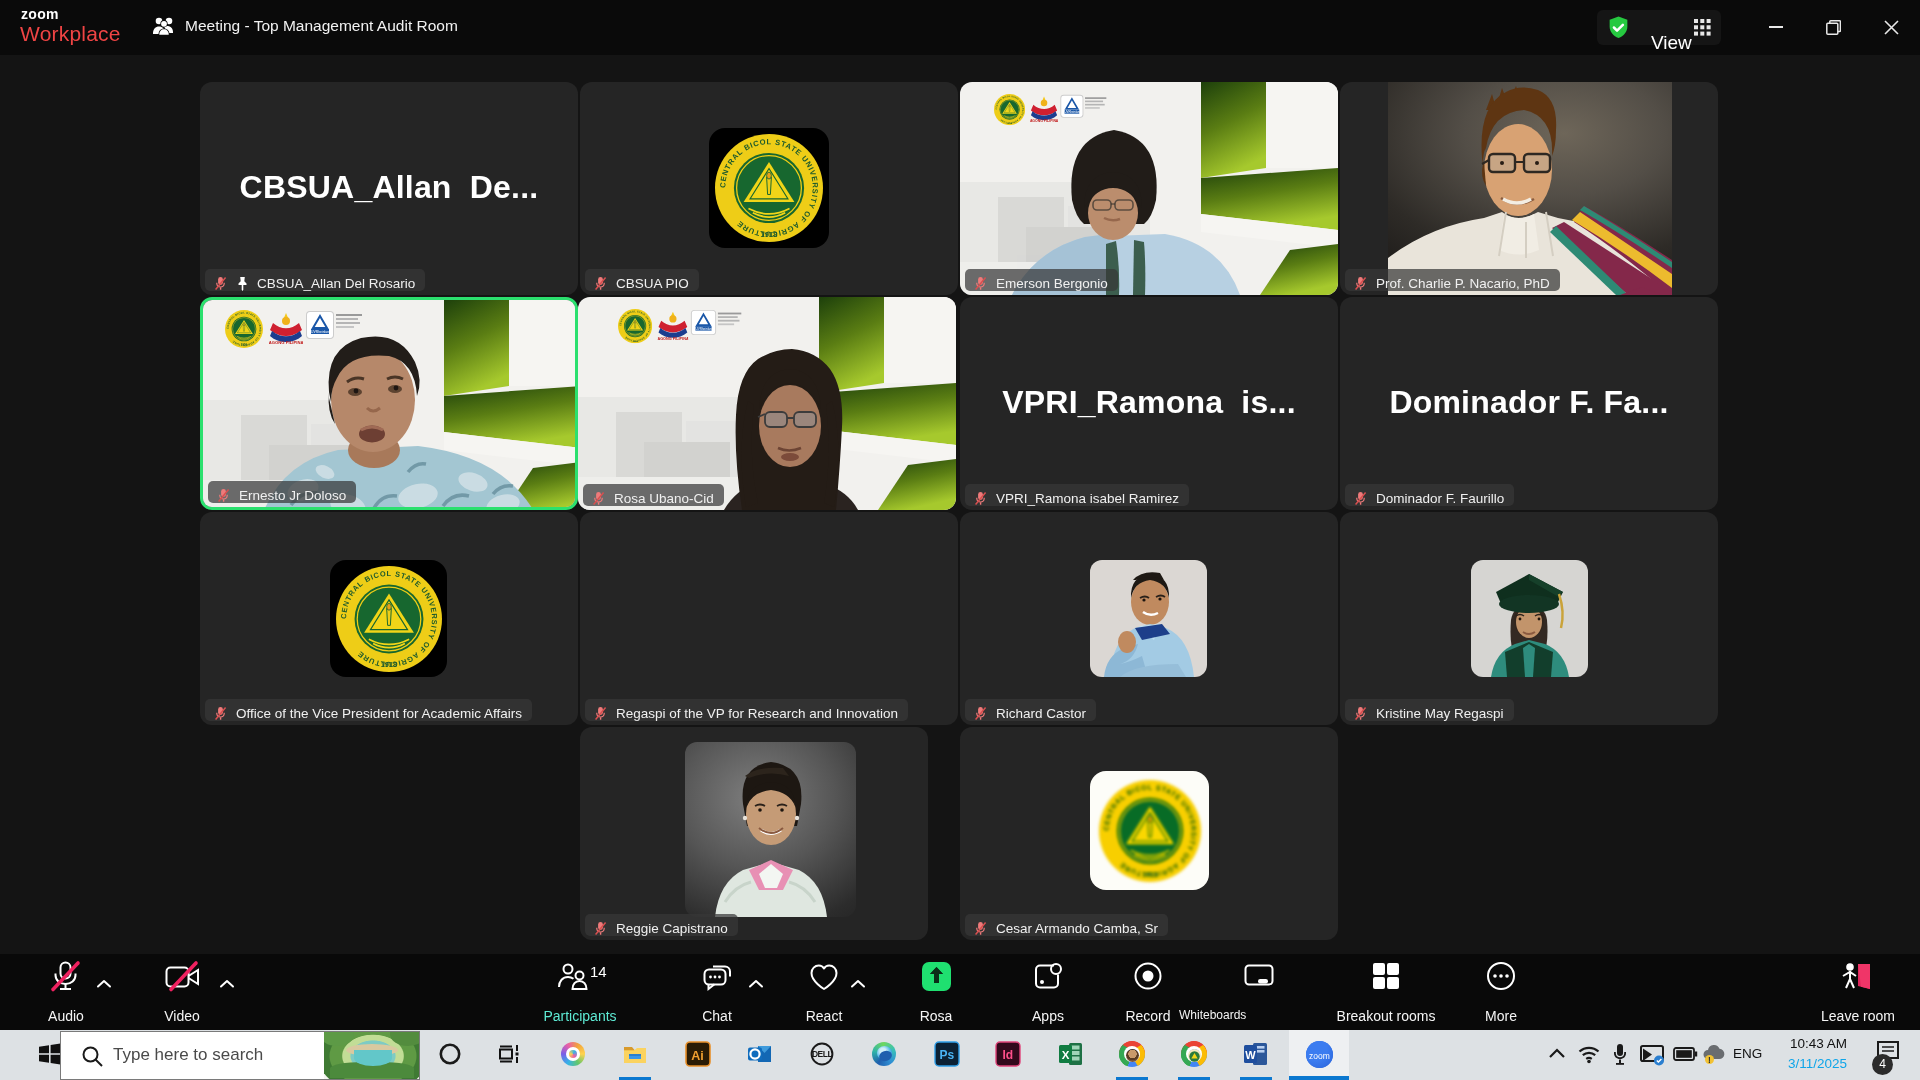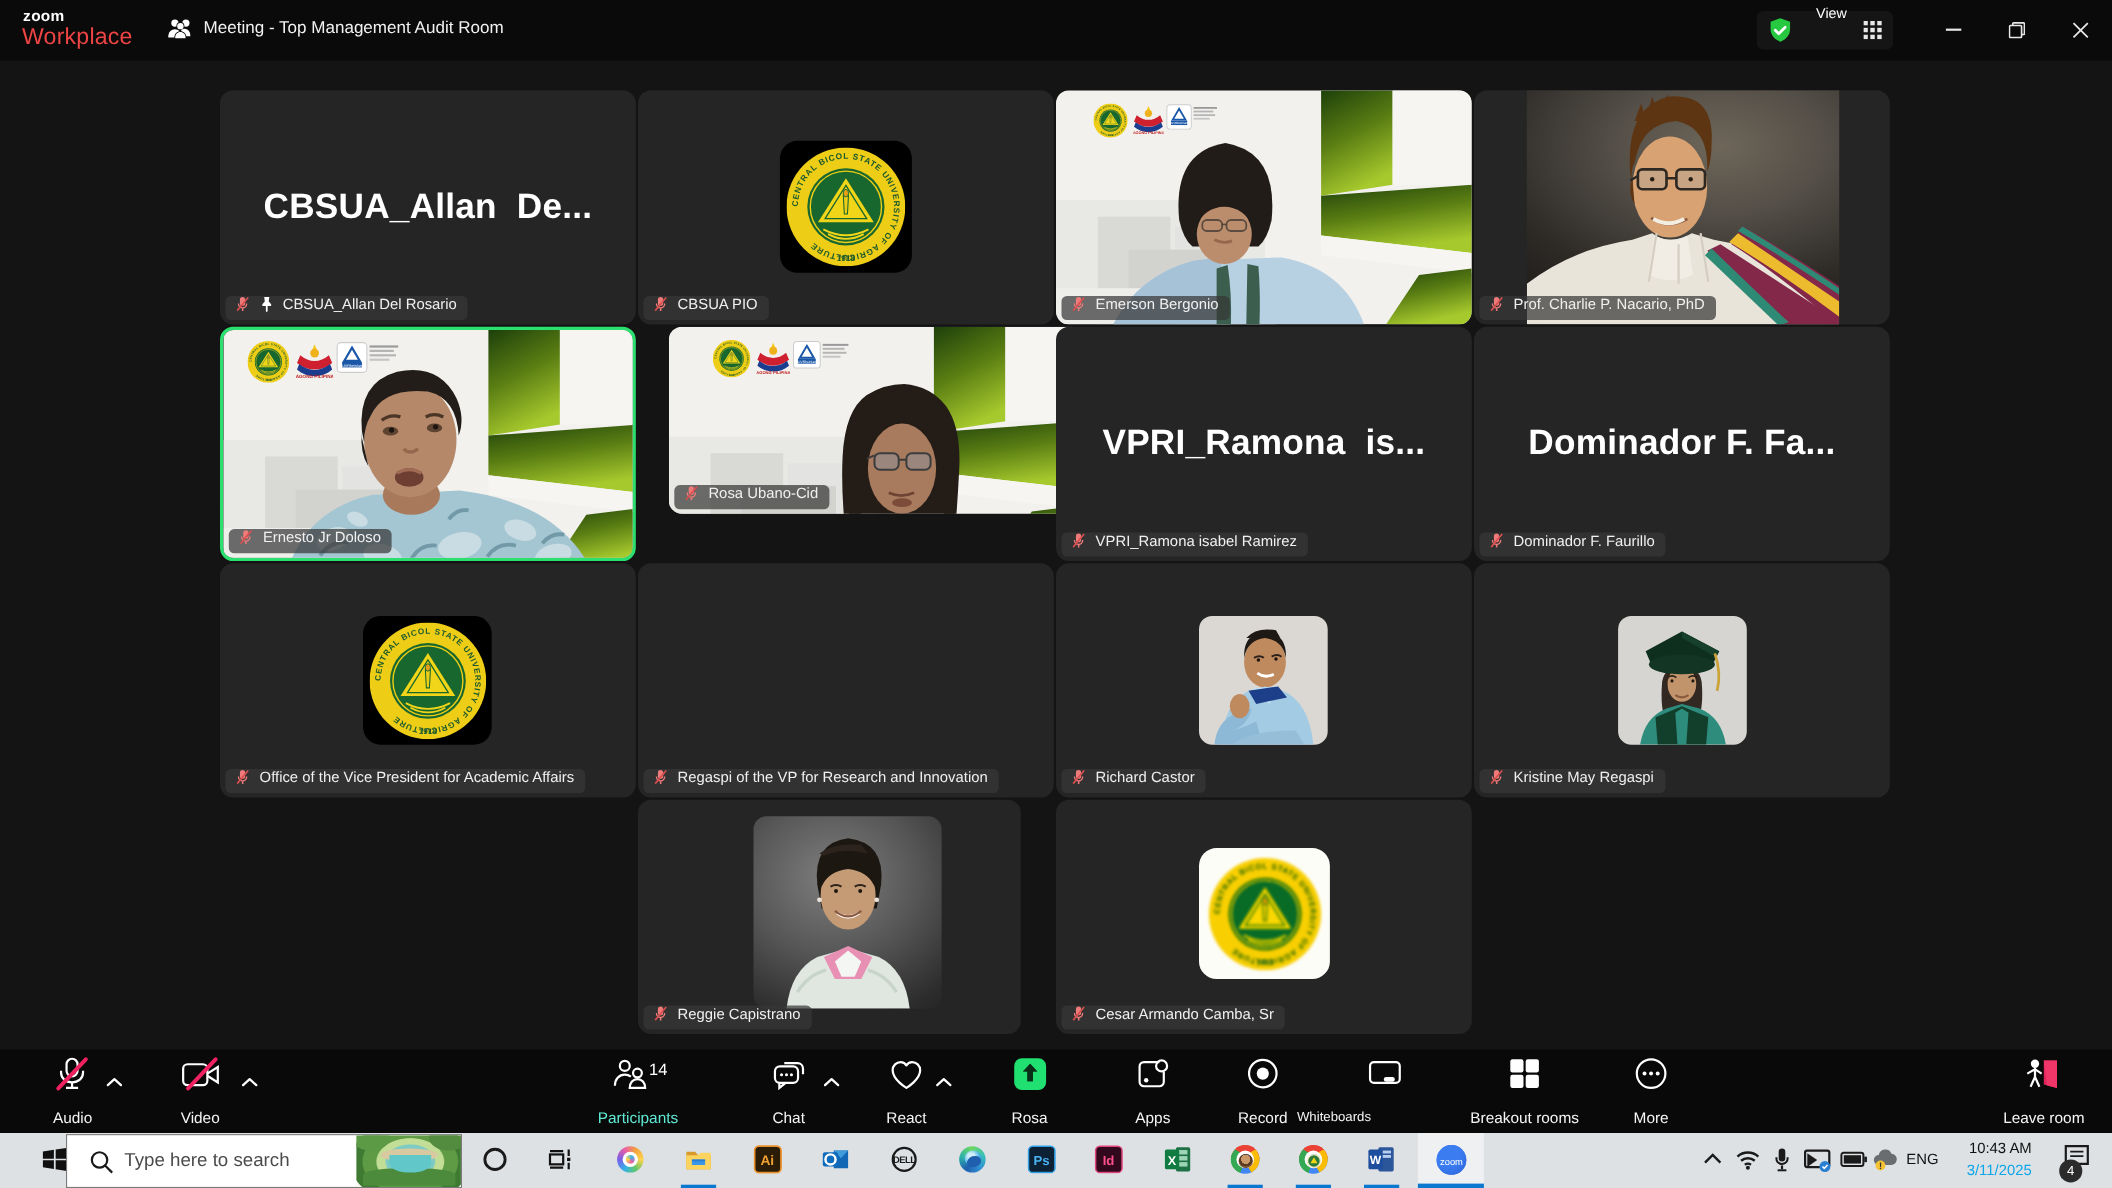--- a/index.html
+++ b/index.html
@@ -2,21 +2,21 @@
 <html><head><meta charset="utf-8">
 <style>
 *{margin:0;padding:0;box-sizing:border-box}
 html,body{width:1920px;height:1080px;overflow:hidden}
 body{position:relative;background:#141414;font-family:"Liberation Sans",sans-serif}
 .abs{position:absolute}
 .titlebar{position:absolute;left:0;top:0;width:1920px;height:55px;background:#0a0a0a}
 .toolbar{position:absolute;left:0;top:954px;width:1920px;height:76px;background:#090909}
 .taskbar{position:absolute;left:0;top:1030px;width:1920px;height:50px;background:#dde1e4}
 .tile{position:absolute;background:#252525;border-radius:12px;overflow:hidden}
-.label{position:absolute;left:5px;bottom:4px;height:22px;background:rgba(55,55,55,.72);border-radius:5px;display:flex;align-items:flex-start;padding:0 10px 0 8px;gap:8px;color:#f0f0f0;font-size:13.5px;white-space:nowrap}
+.label{position:absolute;left:5px;bottom:4px;height:22px;background:rgba(55,55,55,.72);border-radius:5px;display:flex;align-items:flex-end;padding:0 10px 0 8px;gap:8px;color:#f0f0f0;font-size:13.5px;white-space:nowrap}
 .nametxt{position:absolute;left:0;right:0;top:50%;transform:translateY(-54%);text-align:center;color:#fff;font-size:32px;font-weight:bold;letter-spacing:.2px}
 </style></head><body>
 
 <div class="titlebar">
   <div class="abs" style="left:21px;top:6px;color:#fff;font-size:14px;font-weight:bold;letter-spacing:.3px">zoom</div>
   <div class="abs" style="left:20px;top:22px;color:#ef4444;font-size:21px;font-weight:400;letter-spacing:.2px">Workplace</div>
   <svg class="abs" style="left:151px;top:14px" width="26" height="26" viewBox="0 0 26 26">
     <circle cx="8" cy="7" r="3.3" fill="#fff"></circle>
       <circle cx="18" cy="7" r="3.3" fill="#fff"></circle>
     <path d="M2 19c0-3.8 2.6-6.5 6-6.5s6 2.7 6 6.5v1H2z" fill="#fff"></path>
@@ -25,21 +25,21 @@
       <circle cx="13" cy="9.8" r="2.9" fill="#fff"></circle>
     <path d="M7.5 20c0-3.2 2.3-5.6 5.5-5.6s5.5 2.4 5.5 5.6v.8h-11z" fill="#0a0a0a"></path>
     <path d="M8.3 20.2c0-2.9 2-5 4.7-5s4.7 2.1 4.7 5v.6H8.3z" fill="#fff"></path>
   </svg>
   <div class="abs" style="left:185px;top:17px;color:#f2f2f2;font-size:15.5px">Meeting - Top Management Audit Room</div>
   <div class="abs" style="left:1597px;top:10px;width:124px;height:35px;background:#151515;border-radius:6px"></div>
   <svg class="abs" style="left:1606px;top:15px" width="25" height="25" viewBox="0 0 24 24">
     <path d="M12 1.5l8.5 3v6.5c0 5.2-3.6 9.3-8.5 11-4.9-1.7-8.5-5.8-8.5-11V4.5z" fill="#26c940"></path>
     <path d="M7.6 12l3 3 5.6-5.6" stroke="#fff" stroke-width="2.4" fill="none" stroke-linecap="round" stroke-linejoin="round"></path>
   </svg>
-  <div class="abs" style="left:1651px;top:4px;color:#fff;font-size:13px">View</div>
+  <div class="abs" style="left:1651px;top:32px;color:#fff;font-size:19px">View</div>
   <svg class="abs" style="left:1694px;top:19px" width="17" height="17" viewBox="0 0 17 17">
     <g fill="#e8e8e8">
         <rect x="0" y="0" width="4" height="4"></rect>
         <rect x="6.3" y="0" width="4" height="4"></rect>
         <rect x="12.6" y="0" width="4" height="4"></rect>
     <rect x="0" y="6.3" width="4" height="4"></rect>
         <rect x="6.3" y="6.3" width="4" height="4"></rect>
         <rect x="12.6" y="6.3" width="4" height="4"></rect>
     <rect x="0" y="12.6" width="4" height="4"></rect>
         <rect x="6.3" y="12.6" width="4" height="4"></rect>
@@ -278,21 +278,21 @@
 <g fill="#ef7a7a">
           <rect x="5.1" y="1" width="4.8" height="8" rx="2.4"></rect>
 <path d="M3.2 6.8v.6c0 2.4 1.9 4.1 4.3 4.1s4.3-1.7 4.3-4.1v-.6h-1.2v.6c0 1.8-1.3 3-3.1 3s-3.1-1.2-3.1-3v-.6z"></path>
 <rect x="6.9" y="11.3" width="1.4" height="2.4"></rect>
         </g>
 <path d="M12.6 1.4L2.6 13.4" stroke="#d94f4f" stroke-width="1.5"></path>
       </svg>
       <span>Ernesto Jr Doloso</span>
     </div>
   </div>
-<div class="tile" style="left:608px;top:297px;width:378px;height:170px">
+<div class="tile" style="left:578px;top:297px;width:378px;height:213px">
     <svg class="abs" style="left:0;top:0" width="378" height="213" viewBox="0 0 378 213">
       <use href="#vbg"></use>
     </svg>
     <div class="abs" style="left:40px;top:12px;transform:scale(0.9);transform-origin:0 0">
 <svg width="38" height="38" viewBox="0 0 100 100">
         <use href="#seal"></use>
       </svg>
 <svg class="abs" style="left:44px;top:1px" width="34" height="36" viewBox="0 0 34 36">
  <path d="M17 2l2.5 6h-5z" fill="#f5c818"></path>
         <circle cx="17" cy="10" r="4" fill="#f0b21a"></circle>

